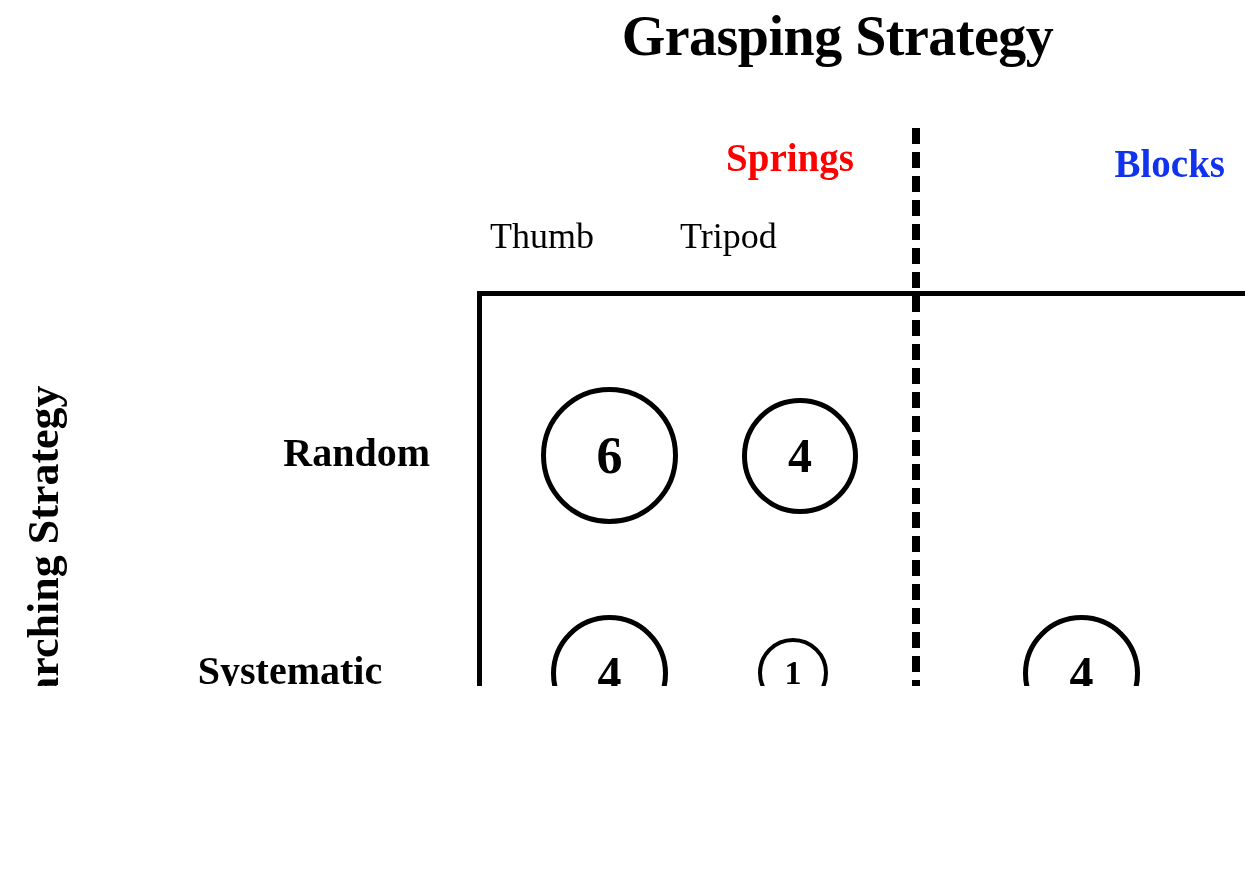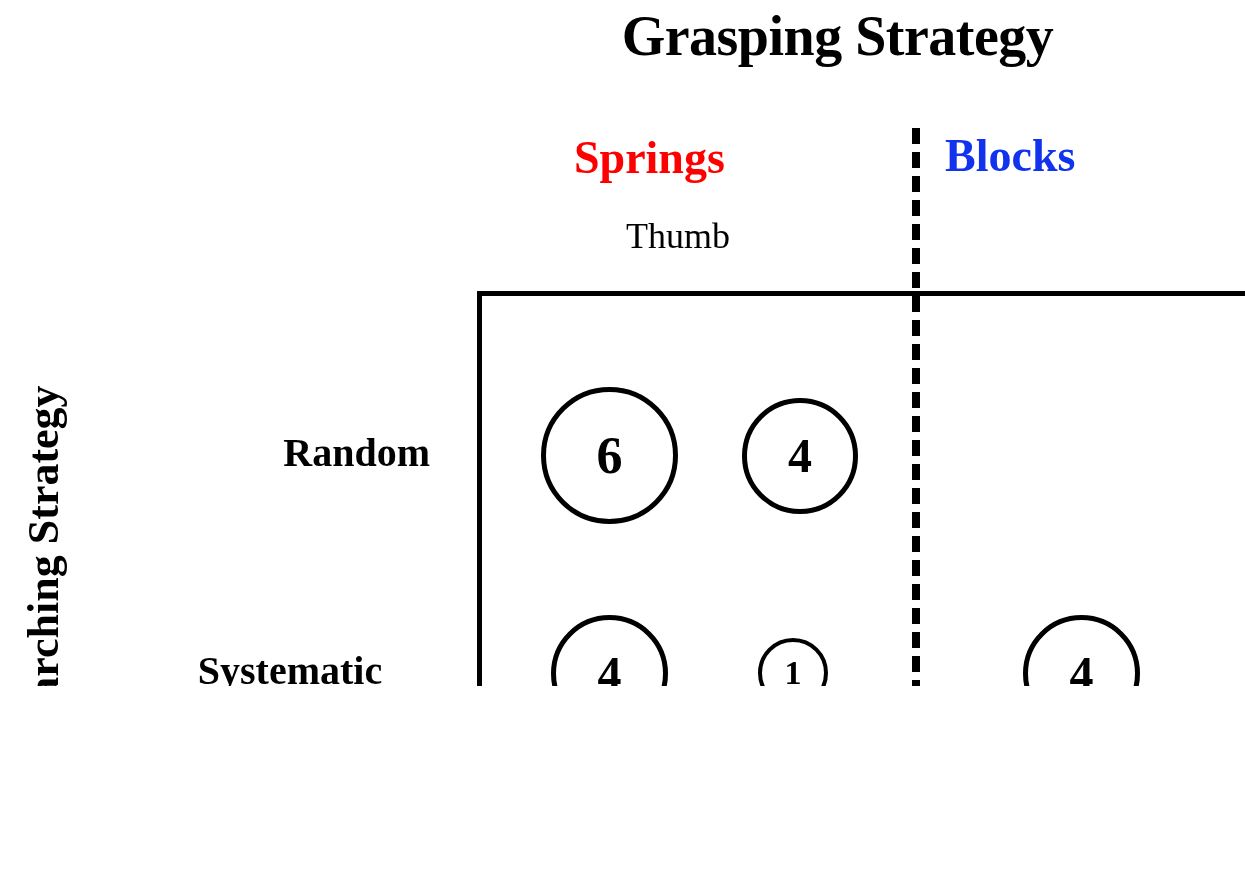--- a/index.html
+++ b/index.html
@@ -42,32 +42,32 @@
     font-weight: bold;
     line-height: 48px;
     transform: rotate(-90deg);
     transform-origin: center center;
     white-space: nowrap;
   }
 
   
   .group-label {
     position: absolute;
-    text-align: left;
-    font-size: 46px;
+    text-align: right;
+    font-size: 39px;
     font-weight: bold;
     line-height: 56px;
     white-space: nowrap;
   }
   .group-springs { left: 574px; top: 130px; width: 280px; }
-  .group-blocks  { left: 945px; top: 128px; width: 280px; }
+  .group-blocks  { left: 945px; top: 136px; width: 280px; }
 
   .col-label {
     position: absolute;
-    text-align: right;
+    text-align: left;
     font-size: 36px;
     font-weight: normal;
     line-height: 42px;
     white-space: nowrap;
   }
   .col-thumb  { left: 490px; top: 215px; width: 240px; }
   .col-tripod { left: 680px; top: 215px; width: 240px; }
 
   
   .row-label {
@@ -134,20 +134,21 @@
   <div class="main-title">Grasping Strategy</div>
 
   <div class="y-axis-title">Searching Strategy</div>
 
   <div class="group-label group-springs" style="color:#FF0000;">Springs</div>
 
   <div class="group-label group-blocks" style="color:#1133EE;">Blocks</div>
 
   <div class="col-label col-thumb">Thumb</div>
 
+  <div class="col-label col-tripod">Tripod</div>
 
   <div class="row-label row-random">Random</div>
 
   <div class="row-label row-systematic">Systematic</div>
 
   <div class="axis-horizontal"></div>
   <div class="axis-vertical"></div>
 
   <div class="divider-dashed"></div>
 

